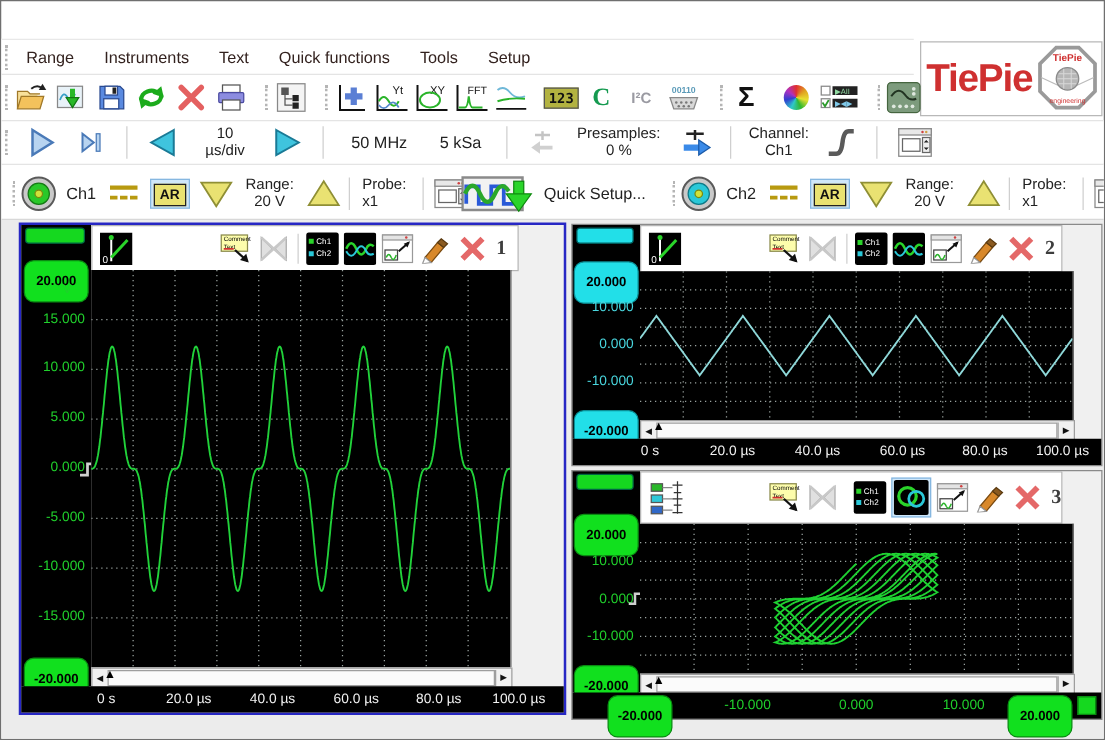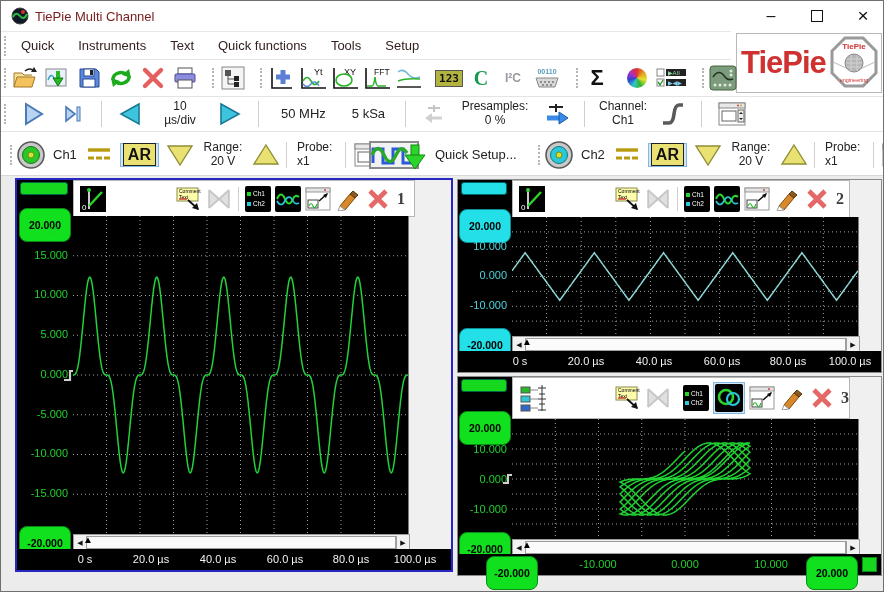--- a/index.html
+++ b/index.html
@@ -17,21 +17,21 @@
   .vsep{width:1px;background:#cfcfcf;height:26px;margin:0 4px;}
   
   .toolbar1{left:0;top:58px;width:730px;height:37px;background:#fff;display:flex;align-items:center;border-top:1px solid #e4e4e4;}
   .toolbar2{left:0;top:95px;width:884px;height:35px;background:#fff;display:flex;align-items:center;border-top:1px solid #e4e4e4;gap:8px;}
   .toolbar3{left:0;top:130px;width:884px;height:45px;background:#fff;border-top:1px solid #e4e4e4;border-bottom:1px solid #d8d8d8;}
   .ticon{width:32px;height:30px;display:flex;align-items:center;justify-content:center;flex:none;}
   .ticon svg{display:block;}
   .tb2label{font-size:12px;color:#222;text-align:center;line-height:1.15;}
   .chcluster{position:absolute;top:0;height:45px;display:flex;align-items:center;}
   .arsel{background:#cfe7f9;border:1px solid #86b7e0;padding:2px;}
-  .arbtn{background:#e9e272;border:1.5px solid #222;font-weight:bold;font-size:16px;color:#111;padding:2px 4px;}
+  .arbtn{background:#e9e272;border:1.5px solid #222;font-weight:bold;font-size:11px;color:#111;padding:2px 4px;}
   .logo-panel{left:735px;top:32px;width:146px;height:60px;border:1px solid #b8b8b8;background:#fff;display:flex;align-items:center;}
   .logo-brand{color:#cf3030;font-size:31px;font-weight:bold;letter-spacing:-1px;margin-left:4px;}
   
   .mainarea{left:0;top:175px;width:884px;height:417px;background:#ececec;}
   .gpanel{background:#f0f0f0;}
   .g1{left:14px;top:177px;width:438px;height:394px;border:2px solid #2727c4;}
   .g2{left:456px;top:178px;width:425px;height:194px;border:1px solid #8a8a8a;}
   .g3{left:456px;top:375px;width:425px;height:200px;border:1px solid #8a8a8a;}
   .axisbar{background:#000;}
   .axhead{border-radius:3px;border:1px solid #064;}
@@ -57,39 +57,24 @@
   .selwrap{background:#cfe7f9;border:1px solid #86b7e0;padding:1px;}
   .trigglyph{position:absolute;}
   .colorwheel{width:20px;height:20px;border-radius:50%;background:conic-gradient(#e03030,#e0a020,#e8e030,#30b830,#30c8c8,#3040d0,#b030c0,#e03030);}
   .note{font-size:5px;color:#555;}
 </style>
 </head>
 <body>
 
 <div class="window">
 
-  <div class="abs titlebar">
-    <span class="abs" style="left:10px;top:6px;">
-      <svg width="18" height="18">
-          <circle cx="9" cy="9" r="8" fill="#101828" stroke="#444"></circle>
-          <path d="M2 10 q3 -6 7 -1 q4 5 7 -2" stroke="#25c040" stroke-width="2" fill="none"></path>
-          <circle cx="12" cy="5" r="2" fill="#d03030"></circle>
-        </svg>
-    </span>
-    <span class="apptitle" style="margin-left:34px;">TiePie Multi Channel</span>
-    <span class="abs winbtn" style="left:748px;top:0;">–</span>
-    <span class="abs winbtn" style="left:794px;top:0;">
-        <span class="maxbox"></span>
-      </span>
-    <span class="abs winbtn" style="left:840px;top:0;font-size:19px;">×</span>
-  </div>
 
   <div class="abs menubar">
     <span class="grip"></span>
-    <span class="menuitem">Quick</span>
+    <span class="menuitem">Range</span>
     <span class="menuitem">Instruments</span>
     <span class="menuitem">Text</span>
     <span class="menuitem">Quick functions</span>
     <span class="menuitem">Tools</span>
     <span class="menuitem">Setup</span>
   </div>
 
   <div class="abs logo-panel">
     <span class="logo-brand">TiePie</span>
     <svg width="52" height="56" style="margin-left:2px;">

